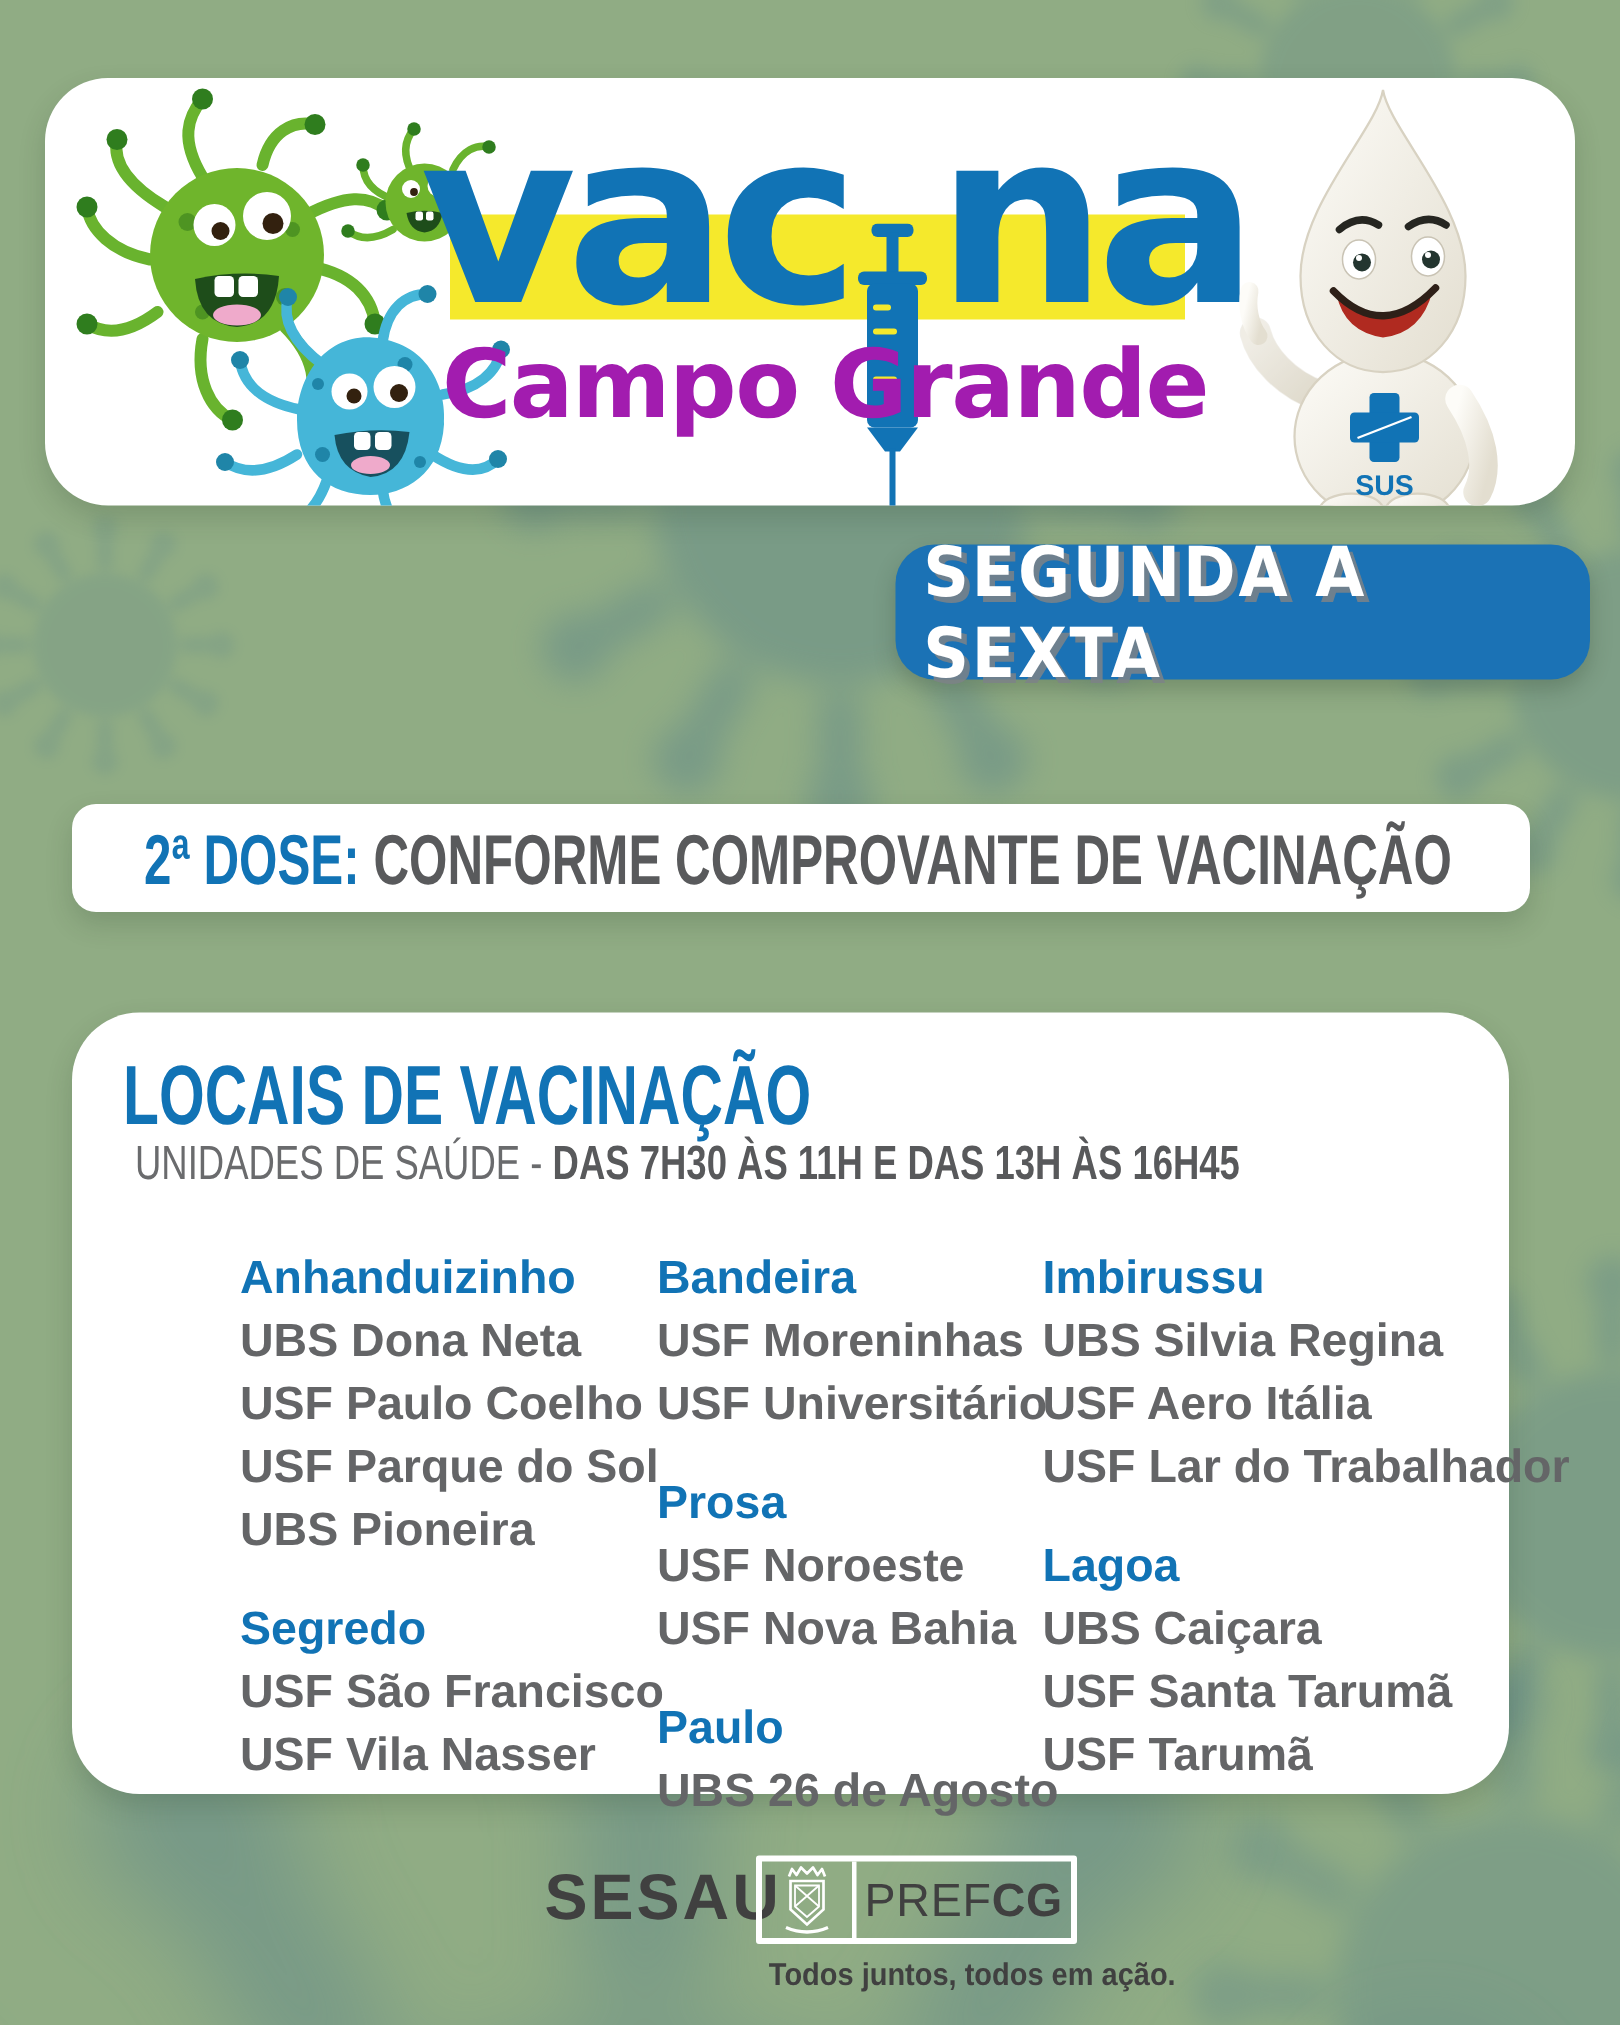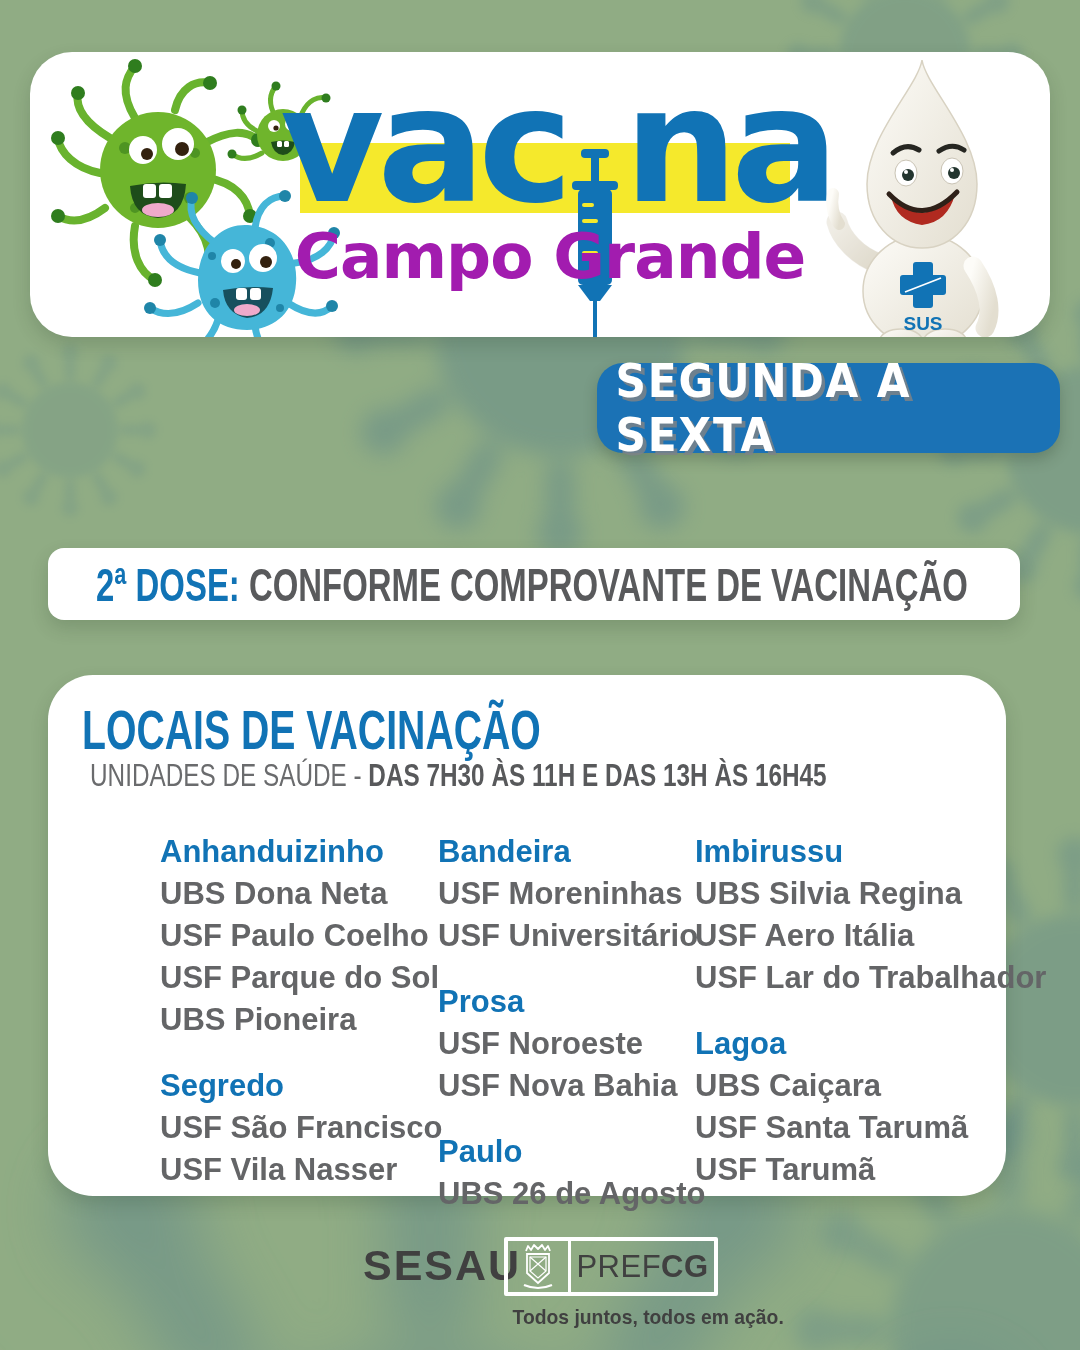--- a/index.html
+++ b/index.html
@@ -10,21 +10,21 @@
     font-family:"Liberation Sans", sans-serif;
   }
   .bg-layer { position:absolute; inset:0; pointer-events:none; }
 
   
   .card { position:absolute; background:#ffffff; box-shadow:0 8px 18px rgba(35,55,35,.18); }
   .header-card { left:30px; top:52px; width:1020px; height:285px; border-radius:42px; overflow:hidden; }
   .dose-bar { left:48px; width:972px; height:72px; border-radius:16px;
               display:flex; align-items:center; padding-left:18px; }
   .dose-bar-1 { top:480px; }
-  .dose-bar-2 { top:548px;padding-left:48px; }
+  .dose-bar-2 { top:536px;padding-left:48px; }
   .dose-text { font-size:47px; font-weight:bold; white-space:nowrap;
                transform:scaleX(.70); transform-origin:0 50%; letter-spacing:0; }
   .dose-prefix { color:#1173b5; }
   .dose-rest { color:#595a5c; }
 
   
   .badge {
     position:absolute; left:567px; top:363px; width:463px; height:90px;
     background:#1b72b5; border-radius:26px; box-shadow:0 7px 14px rgba(35,55,35,.25);
     display:flex; align-items:center; justify-content:center;margin-left:30px;

